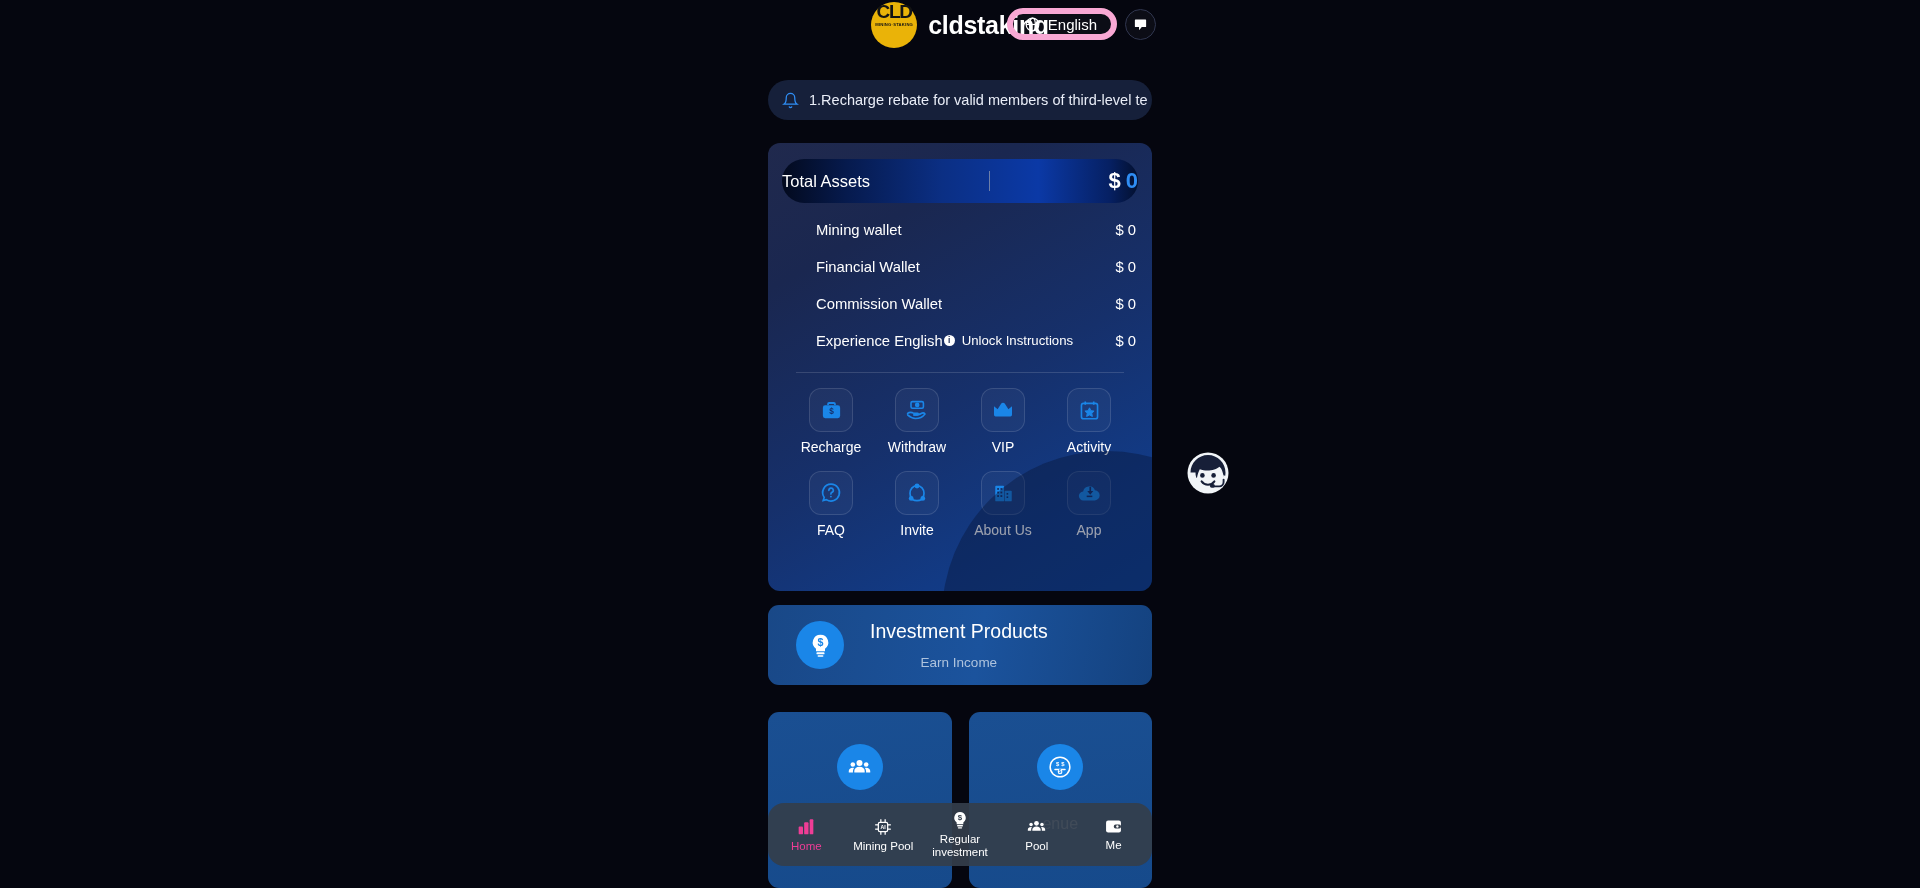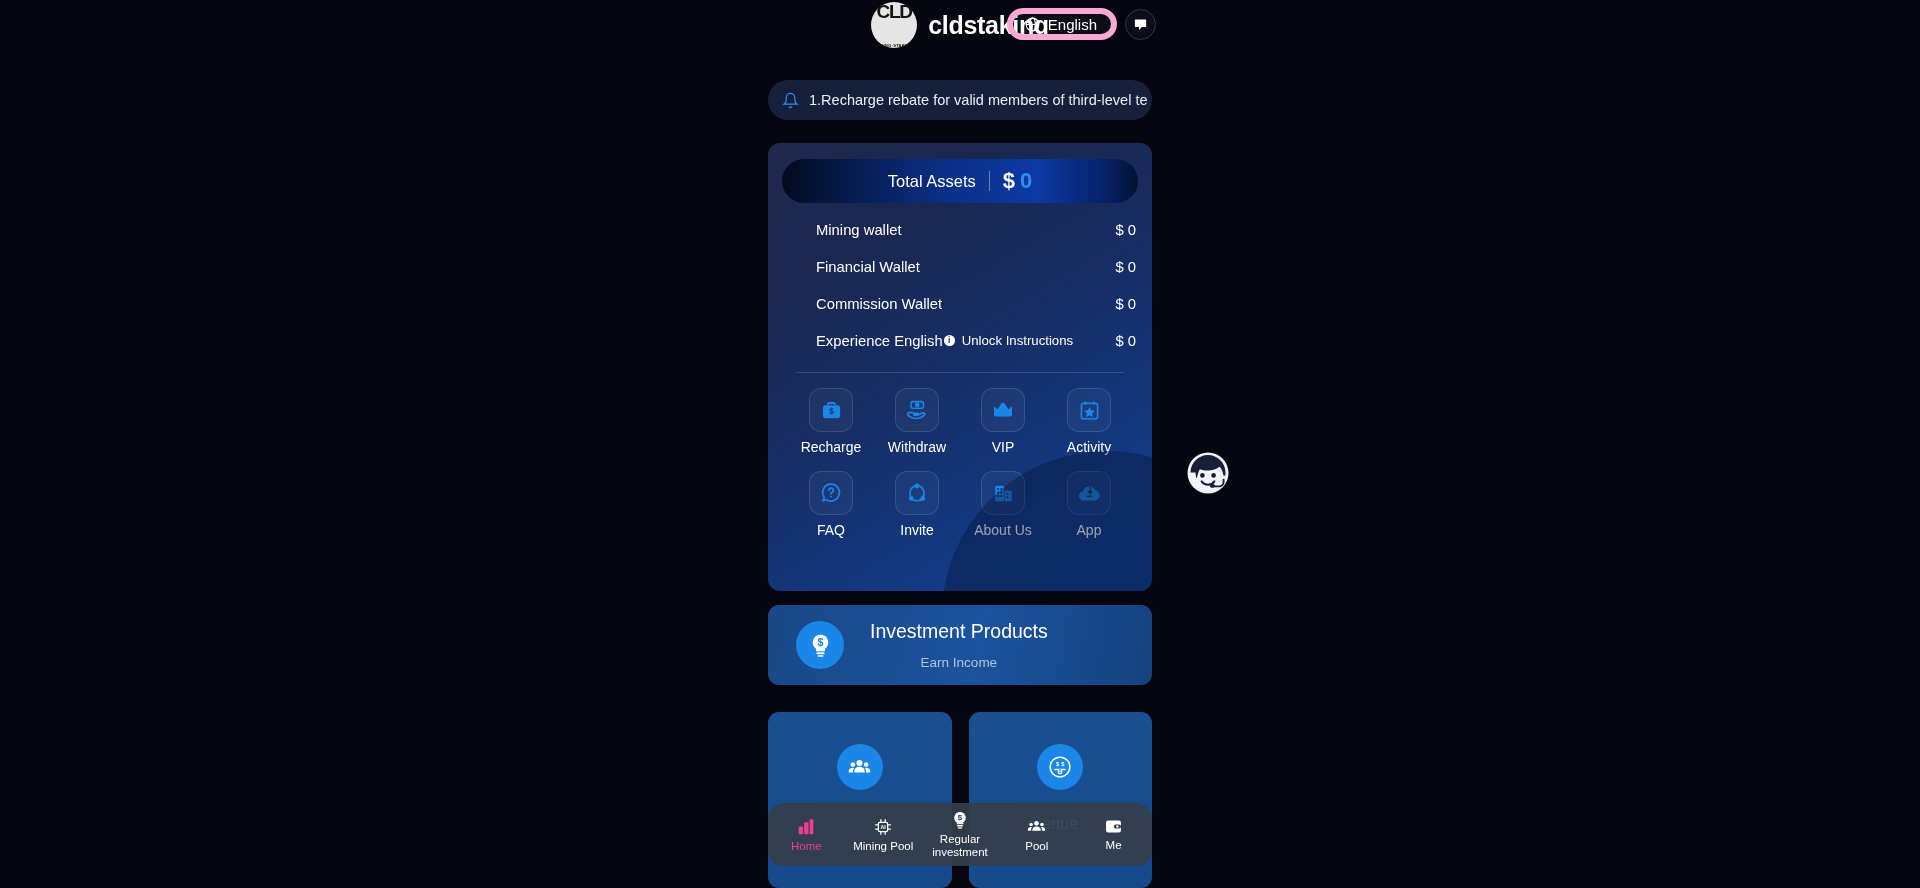--- a/index.html
+++ b/index.html
@@ -26,23 +26,23 @@
   }
   
   .header {
     position:absolute; top:0; left:0; width:1920px; height:50px;
     display:flex; align-items:center; justify-content:center;
     z-index:40;
   }
   .brand { display:flex; align-items:center; gap:11px; }
   .logo-circle {
     width:46px; height:46px; border-radius:50%;
-    background:#e5e5e5; position:relative;
+    background:#eab308; position:relative;
     display:flex; flex-direction:column;
-    align-items:center; justify-content:space-between;
+    align-items:center; justify-content:flex-start;
     flex:0 0 auto;
   }
   .logo-text {
     font-size:19px; font-weight:bold; color:#141414;
     letter-spacing:-1.2px; line-height:1;
     font-family:"Liberation Sans", sans-serif;
   }
   .logo-sub {
     font-size:4.2px; color:#141414; letter-spacing:0.2px;
     margin-top:2px; line-height:1; font-weight:bold;
@@ -90,21 +90,21 @@
     content:""; position:absolute;
     right:-120px; bottom:-190px;
     width:330px; height:330px; border-radius:50%;
     background:rgba(7,20,52,0.40);
     pointer-events:none;
   }
   .total-bar {
     position:absolute; left:14px; top:16px;
     width:356px; height:44px; border-radius:22px;
     background:linear-gradient(90deg,#030a1e 0%, #061a4d 18%, #0b2f84 45%, #0b39a6 72%, #062063 92%, #03102f 100%);
-    display:flex; align-items:center; justify-content:center; gap:13px;
+    display:flex; align-items:center; justify-content:space-between; gap:13px;
   }
   .total-label { color:#ffffff; font-size:16.5px; }
   .total-sep { width:1px; height:20px; background:#6d7fa8; }
   .total-amt { display:flex; align-items:baseline; gap:5px; }
   .total-cur { color:#ffffff; font-size:22px; font-weight:bold; }
   .total-val { color:#2f8df4; font-size:22px; font-weight:bold; }
   .wallet-list { position:absolute; left:16px; top:68px; width:100%; }
   .wallet-row {
     height:37px; display:flex; align-items:center;
     justify-content:space-between; padding:0 32px;

